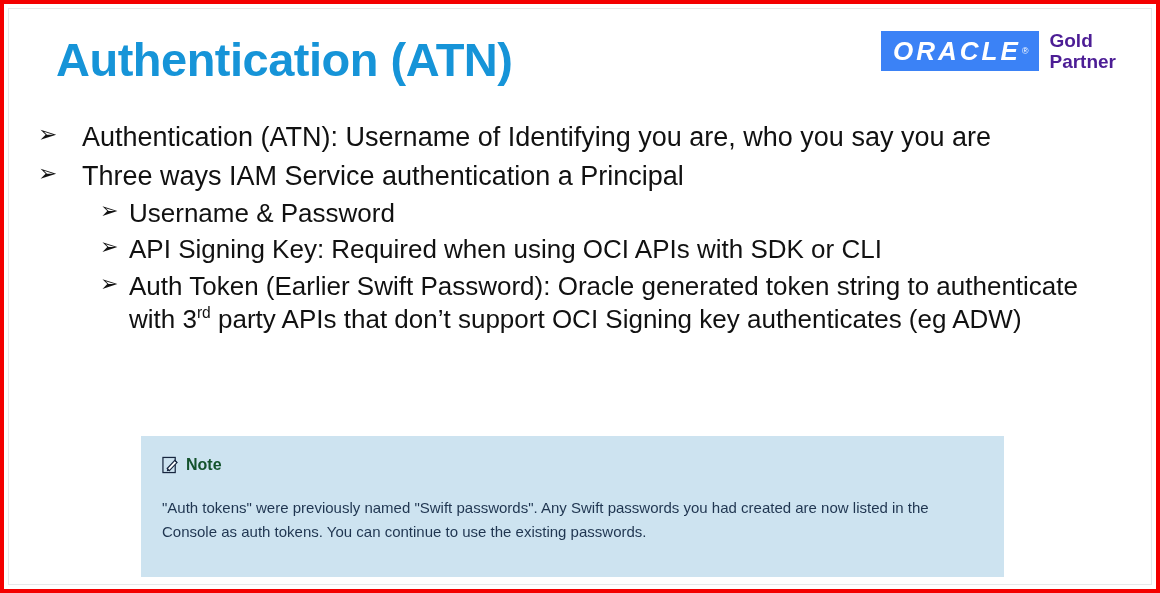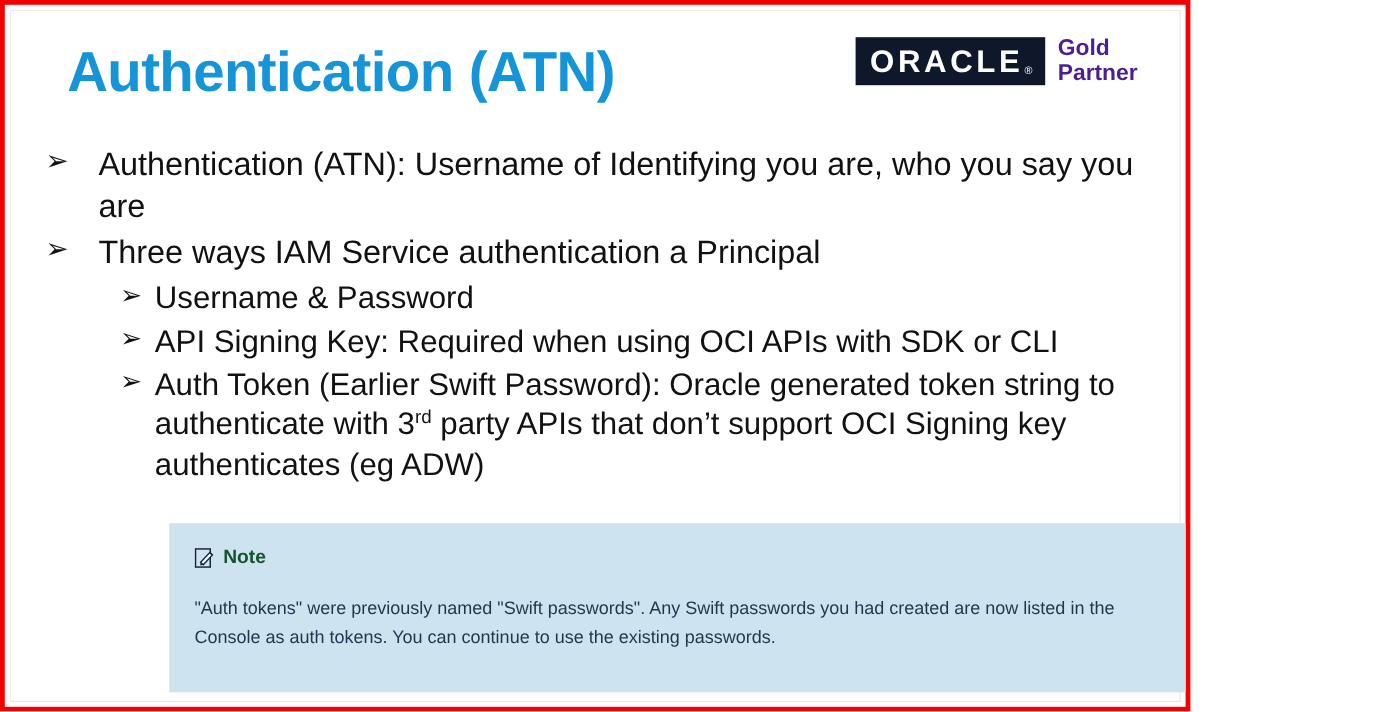--- a/index.html
+++ b/index.html
@@ -5,21 +5,21 @@
   html, body {
     margin: 0;
     padding: 0;
     background: #ffffff;
   }
   body {
     font-family: "Liberation Sans", sans-serif;
   }
   .slide {
     position: relative;
-    width: 992px;
+    width: 1160px;
     height: 593px;
     box-sizing: border-box;
     background: #ffffff;
     border: 4px solid #f40000;
     overflow: hidden;
   }
   .slide-inner {
     position: absolute;
     left: 4px;
     top: 4px;
@@ -44,25 +44,26 @@
   
   .logo-wrap {
     position: absolute;
     right: 36px;
     top: 22px;
     display: flex;
     align-items: center;
     gap: 10px;
   }
   .oracle-badge {
-    background: #0f172a;
+    background: #3b82f6;
     padding: 7px 11px 7px 12px;
     display: flex;
-    align-items: flex-end;
+    align-items: center;
     line-height: 1;
+    font-style: italic;
   }
   .oracle-word {
     color: #ffffff;
     font-size: 26px;
     font-weight: bold;
     letter-spacing: 3.0px;
     line-height: 1;
     font-family: "Liberation Sans", sans-serif;
   }
   .oracle-reg {

